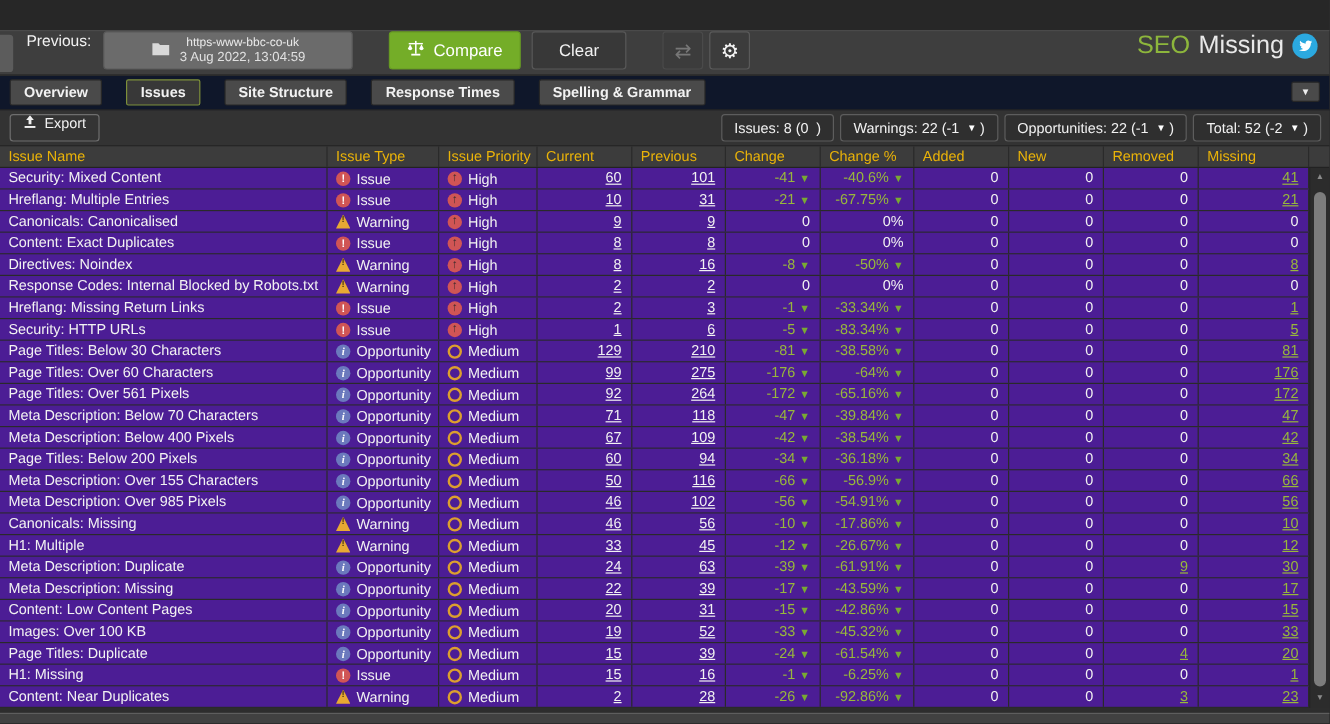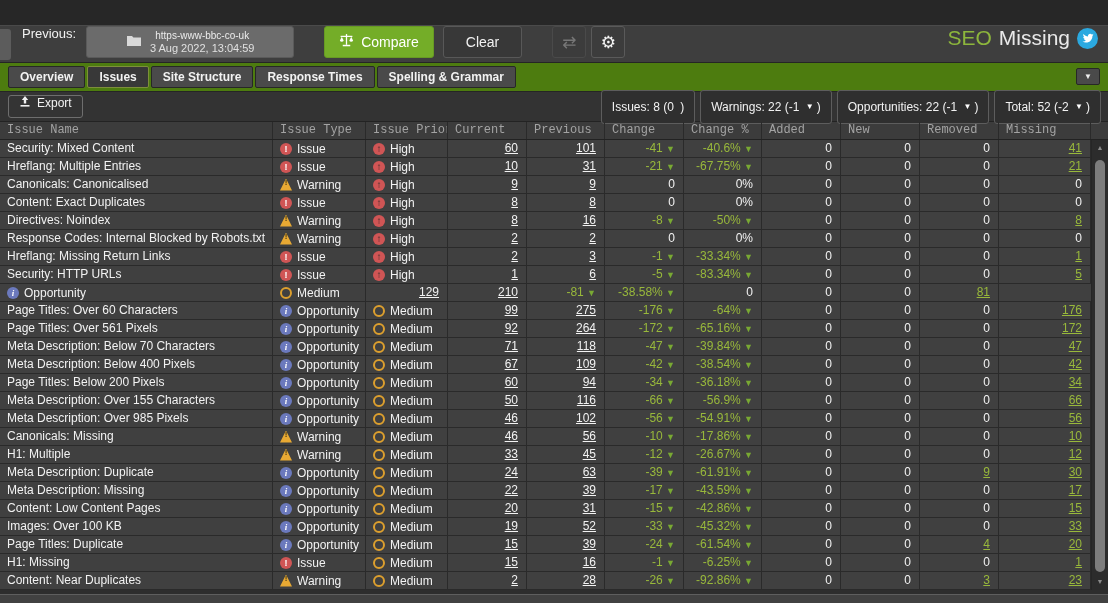--- a/index.html
+++ b/index.html
@@ -30,50 +30,50 @@
   .gear-btn { margin-left:5px; width:34px; height:32px; background:#3c3c3c;
     border:1px solid #5a5a5a; border-radius:3px; color:#f5f5f5; font-size:17px; cursor:pointer; }
   .logo { margin-left:auto; margin-right:10px; display:flex; align-items:center; gap:7px;
     font-size:21px; }
   .logo .seo { color:#8db63c; }
   .logo .spider { color:#e9e9e9; }
   .tw-circle { width:21px; height:21px; border-radius:50%; background:#2ba9e0;
     display:flex; align-items:center; justify-content:center; }
 
   
-  .tabbar { height:29px; background:#4d7c0f; border-bottom:1px solid #252525;
-    display:flex; align-items:flex-start; padding:3px 8px 0 8px; gap:2px;justify-content:space-between; }
+  .tabbar { height:29px; background:#0f172a; border-bottom:1px solid #252525;
+    display:flex; align-items:flex-start; padding:3px 8px 0 8px; gap:20px;justify-content:space-between; }
   .tab { height:22px; padding:0 11px; background:#4a4a4a; border:1px solid #272727;
     border-radius:2px; color:#f2f2f2; font-size:12px; font-weight:bold; cursor:pointer; }
   .tab.active { background:#383838; border:1px solid #7d8f3a; }
   .tab-overflow { margin-left:auto; width:24px; height:17px; margin-top:2px;
     background:#4a4a4a; border:1px solid #272727; border-radius:2px; color:#efefef;
     font-size:8px; cursor:pointer; }
 
   
   .subtoolbar { height:30px; background:#333; border-bottom:1px solid #232323;
     display:flex; align-items:center; }
   .export-btn { margin-left:8px; height:23px; padding:0 10px; background:#343434;
     border:1px solid #6e6e6e; border-radius:3px; color:#f2f2f2; font-size:12px;
     display:flex; align-items:flex-start; gap:6px; cursor:pointer; }
   .counters { margin-left:auto; margin-right:7px; display:flex; gap:5px; }
-  .counter-btn { height:34px; padding:0 10px; background:#2f2f2f; border:1px solid #5d5d5d;
+  .counter-btn { height:23px; padding:0 10px; background:#2f2f2f; border:1px solid #5d5d5d;
     border-radius:3px; color:#f2f2f2; font-size:12px; display:flex; align-items:center;
     gap:3px; cursor:pointer; white-space:pre; }
   .counter-btn .arr { font-size:8px; color:#fff; }
 
   
   .grid-head { display:grid; height:18px; background:#3c3c3c; border-bottom:1px solid #222;
     grid-template-columns:273px 93px 82px 79px 78px 79px 78px 79px 79px 79px 1fr 17px; }
-  .grid-head .hc { font-size:12px; color:#a3a3a3; padding-left:7px; line-height:17px;
-    border-right:1px solid #2a2a2a; overflow:hidden; white-space:nowrap;font-family:Liberation Mono, monospace; }
+  .grid-head .hc { font-size:12px; color:#eab308; padding-left:7px; line-height:17px;
+    border-right:1px solid #2a2a2a; overflow:hidden; white-space:nowrap; }
   .grid-head .hc.spacer { border-right:none; padding:0; }
   .body-wrap { display:flex; height:450px; background:#2e2e2e; }
   .rows { flex:1; }
-  .tr { display:grid; height:18px; background:#404040; border-bottom:1px solid #2a2a2a;
+  .tr { display:grid; height:18px; background:#4c1d95; border-bottom:1px solid #2a2a2a;
     grid-template-columns:273px 93px 82px 79px 78px 79px 78px 79px 79px 79px 1fr; }
   .td { font-size:12px; line-height:16px; border-right:1px solid #2a2a2a;
     overflow:hidden; white-space:nowrap; padding:0 8px 0 7px; color:#f2f2f2; }
   .td.num { text-align:right; }
   .td .lnk { text-decoration:underline; }
   .green { color:#98b83b; }
   .g-arr { font-size:9px; color:#79a933; }
   .iconcell { display:flex; align-items:center; gap:5px; }
 
   .ticon { display:inline-flex; width:12px; height:12px; border-radius:50%;
@@ -337,20 +337,21 @@
         <div class="td num"><span class="lnk">1</span></div>
         <div class="td num"><span class="lnk">6</span></div>
         <div class="td num"><span class="green">-5 </span><span class="g-arr">▼</span></div>
         <div class="td num"><span class="green">-83.34% </span><span class="g-arr">▼</span></div>
         <div class="td num">0</div>
         <div class="td num">0</div>
         <div class="td num">0</div>
         <div class="td num"><span class="lnk green">5</span></div>
       </div>
       <div class="tr">
+        <div class="td">Page Titles: Below 30 Characters</div>
         <div class="td iconcell">
           <span class="ticon opp">i</span>
           <span>Opportunity</span>
         </div>
         <div class="td iconcell">
           <span class="ticon med"></span>
           <span>Medium</span>
         </div>
         <div class="td num"><span class="lnk">129</span></div>
         <div class="td num"><span class="lnk">210</span></div>

